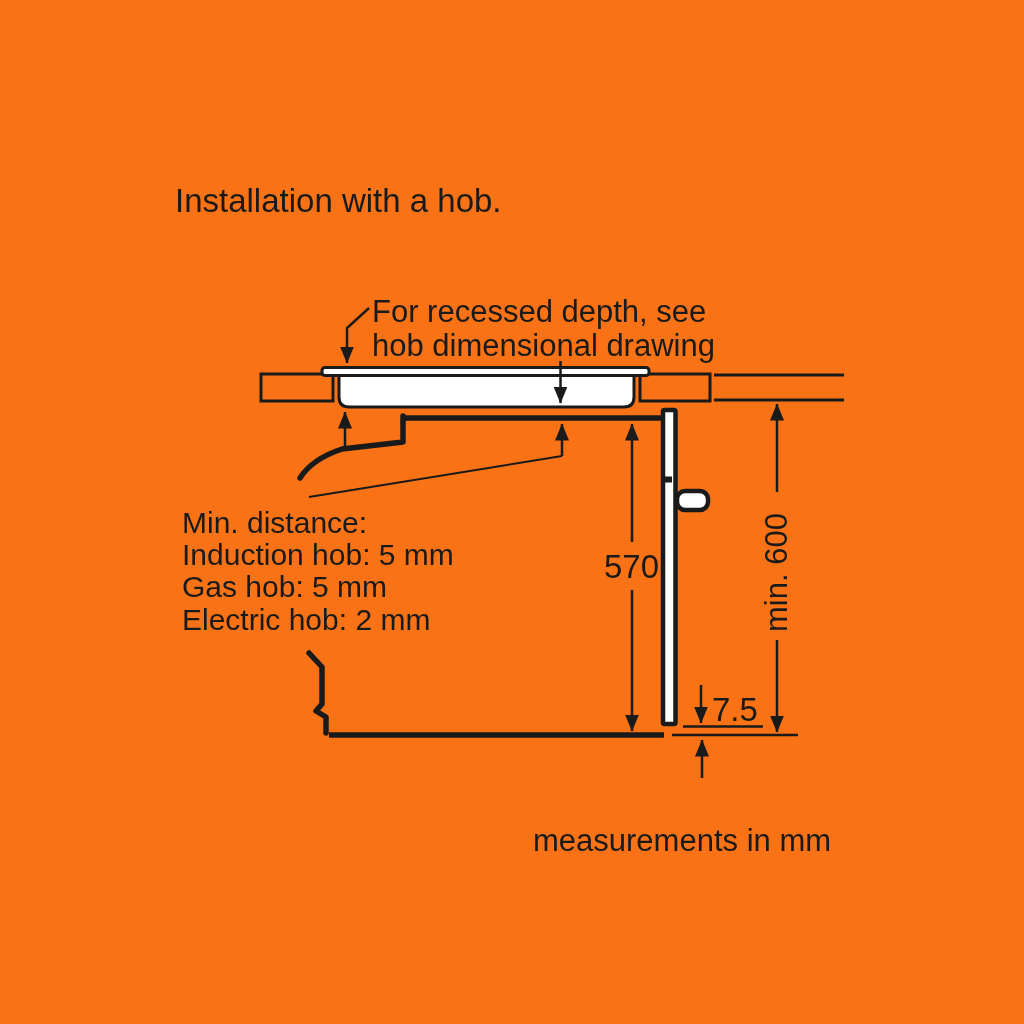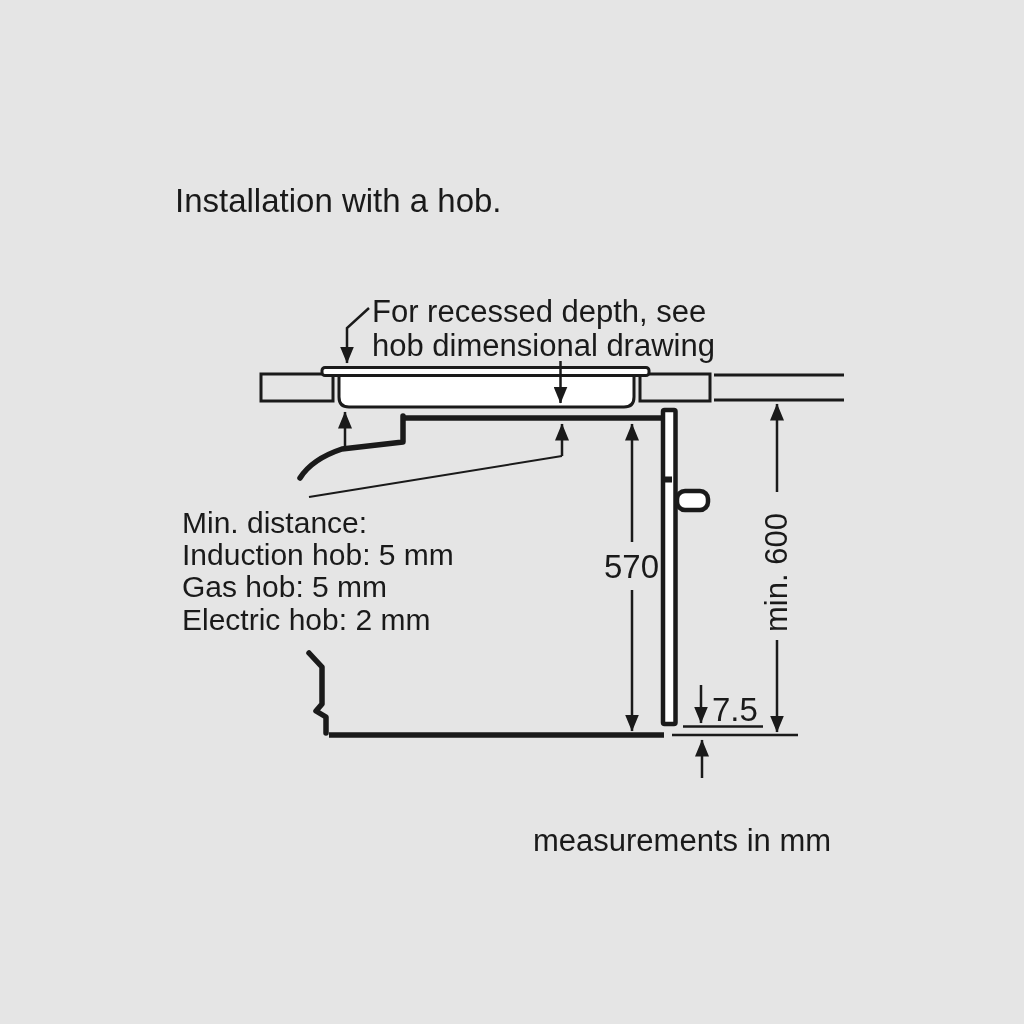--- a/index.html
+++ b/index.html
@@ -2,21 +2,21 @@
 <html><head>
 <meta charset="utf-8">
 <style>
   html,body{margin:0;padding:0;}
   body{
     width:1024px;height:1024px;
     background:#fafafa;
     font-family:"Liberation Sans", sans-serif;
     overflow:hidden;
   }
-  .canvas{position:relative;width:1024px;height:1024px;background:#e5e5e5;}
+  .canvas{position:relative;width:1024px;height:1024px;background:#f97316;}
   svg text{
     fill:#1a1a1a;
     font-family:"Liberation Sans", sans-serif;
   }
   .t-title{font-size:33px;}
   .t-ann{font-size:31px;}
   .t-note{font-size:30px;}
   .t-dim{font-size:33px;}
   .t-dim-rot{font-size:31px;}
   .t-footer{font-size:31px;}

